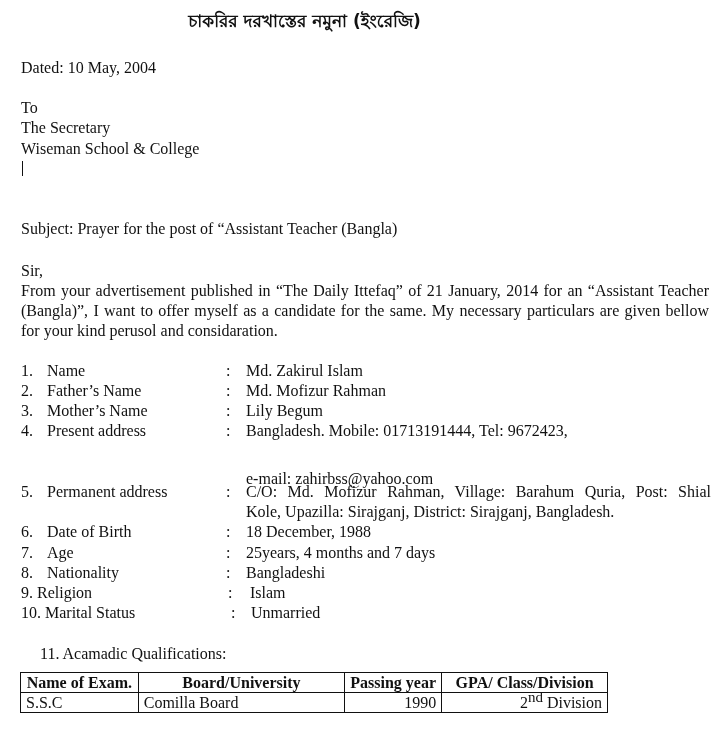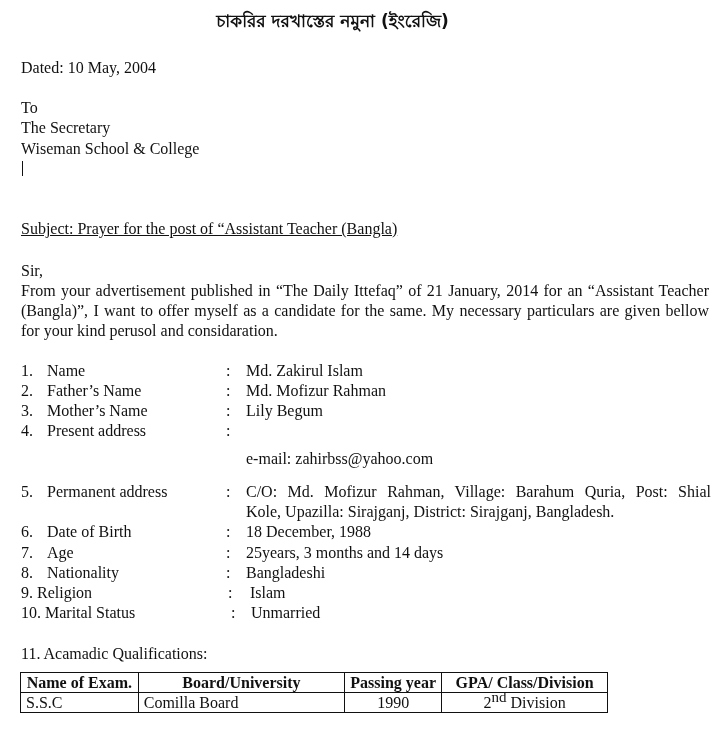--- a/index.html
+++ b/index.html
@@ -16,21 +16,20 @@
       color: #111111;
       font-size: 16px;
     }
     .abs { position: absolute; white-space: nowrap; }
     .title {
       left: 0; width: 609px; top: 8px;
       text-align: center;
       font-size: 17px;
       font-weight: bold;
       font-family: "DejaVu Sans", sans-serif;
-      padding-left: 28px;
     }
     .line { left: 21px; line-height: 20px; }
     .para {
       position: absolute;
       left: 21px;
       width: 688px;
       top: 281px;
       line-height: 20px;
       text-align: justify;
       white-space: normal;
@@ -51,21 +50,21 @@
       font-size: 16px;
     }
     table.qual th, table.qual td {
       border: 1.5px solid #111;
       height: 19px;
       padding: 0 5px;
       line-height: 19px;
     }
     table.qual th { font-weight: bold; text-align: center; }
     table.qual td.left { text-align: left; }
-    table.qual td.center { text-align: center; }
+    table.qual td.center { text-align: right; }
     sup { font-size: 15px; line-height: 0; }
     .cursor-bar {
       display: inline-block;
       width: 1px; height: 15px;
       background: #111;
       vertical-align: -2px;
       margin-left: 1px;
     }
   </style>
 </head>
@@ -73,21 +72,21 @@
 
 <div class="abs title">চাকরির দরখাস্তের নমুনা (ইংরেজি)</div>
 
 <div class="abs line" style="top:58px;">Dated: 10 May, 2004</div>
 
 <div class="abs line" style="top:98px;">To</div>
 <div class="abs line" style="top:118px;">The Secretary</div>
 <div class="abs line" style="top:139px;">Wiseman School &amp; College</div>
 <div class="abs line" style="top:159px;"><span class="cursor-bar"></span></div>
 
-<div class="abs line" style="top:219px;text-decoration:underline;">Subject: Prayer for the post of “Assistant Teacher (Bangla)</div>
+<div class="abs line" style="top:219px;">Subject: Prayer for the post of “Assistant Teacher (Bangla)</div>
 
 <div class="abs line" style="top:261px;">Sir,</div>
 
 <div class="para">From your advertisement published in “The Daily Ittefaq” of 21 January, 2014 for an “Assistant Teacher (Bangla)”, I want to offer myself as a candidate for the same. My necessary particulars are given bellow for your kind perusol and considaration.</div>
 
 <div class="info-row" style="top:361px;">
   <span class="info-num">1.</span>
   <span class="info-label">Name</span>
   <span class="info-colon">:</span>
   <span class="info-value">Md. Zakirul Islam</span>
@@ -102,20 +101,21 @@
   <span class="info-num">3.</span>
   <span class="info-label">Mother’s Name</span>
   <span class="info-colon">:</span>
   <span class="info-value">Lily Begum</span>
 </div>
 <div class="info-row" style="top:421px;">
   <span class="info-num">4.</span>
   <span class="info-label">Present address</span>
   <span class="info-colon">:</span>
   <span class="info-value">
+    <span style="display:block;">Bangladesh. Mobile: 01713191444, Tel: 9672423,</span>
     <span style="display:block;margin-top:28px;">e-mail: zahirbss@yahoo.com</span>
   </span>
 </div>
 <div class="info-row" style="top:482px;">
   <span class="info-num">5.</span>
   <span class="info-label">Permanent address</span>
   <span class="info-colon">:</span>
   <span class="info-value">
     <span class="jl">C/O: Md. Mofizur Rahman, Village: Barahum Quria, Post: Shial</span>
     <span style="display:block;">Kole, Upazilla: Sirajganj, District: Sirajganj, Bangladesh.</span>
@@ -124,40 +124,40 @@
 <div class="info-row" style="top:522px;">
   <span class="info-num">6.</span>
   <span class="info-label">Date of Birth</span>
   <span class="info-colon">:</span>
   <span class="info-value">18 December, 1988</span>
 </div>
 <div class="info-row" style="top:543px;">
   <span class="info-num">7.</span>
   <span class="info-label">Age</span>
   <span class="info-colon">:</span>
-  <span class="info-value">25years, 3 months and 14 days</span>
+  <span class="info-value">25years, 4 months and 7 days</span>
 </div>
 <div class="info-row" style="top:563px;">
   <span class="info-num">8.</span>
   <span class="info-label">Nationality</span>
   <span class="info-colon">:</span>
   <span class="info-value">Bangladeshi</span>
 </div>
 <div class="info-row" style="top:583px;">
   <span class="info-label tight">9. Religion</span>
   <span class="info-colon" style="left:207px;">:</span>
   <span class="info-value" style="left:229px;">Islam</span>
 </div>
 <div class="info-row" style="top:603px;">
   <span class="info-label tight">10. Marital Status</span>
   <span class="info-colon" style="left:210px;">:</span>
   <span class="info-value" style="left:230px;">Unmarried</span>
 </div>
 
-<div class="abs line" style="top:644px;">11. Acamadic Qualifications:</div>
+<div class="abs line" style="top:644px;margin-left:19px;">11. Acamadic Qualifications:</div>
 
 <table class="qual">
   <colgroup>
     <col style="width:145px;">
     <col style="width:240px;">
     <col style="width:112px;">
     <col style="width:191px;">
   </colgroup>
   <thead>
     <tr>

